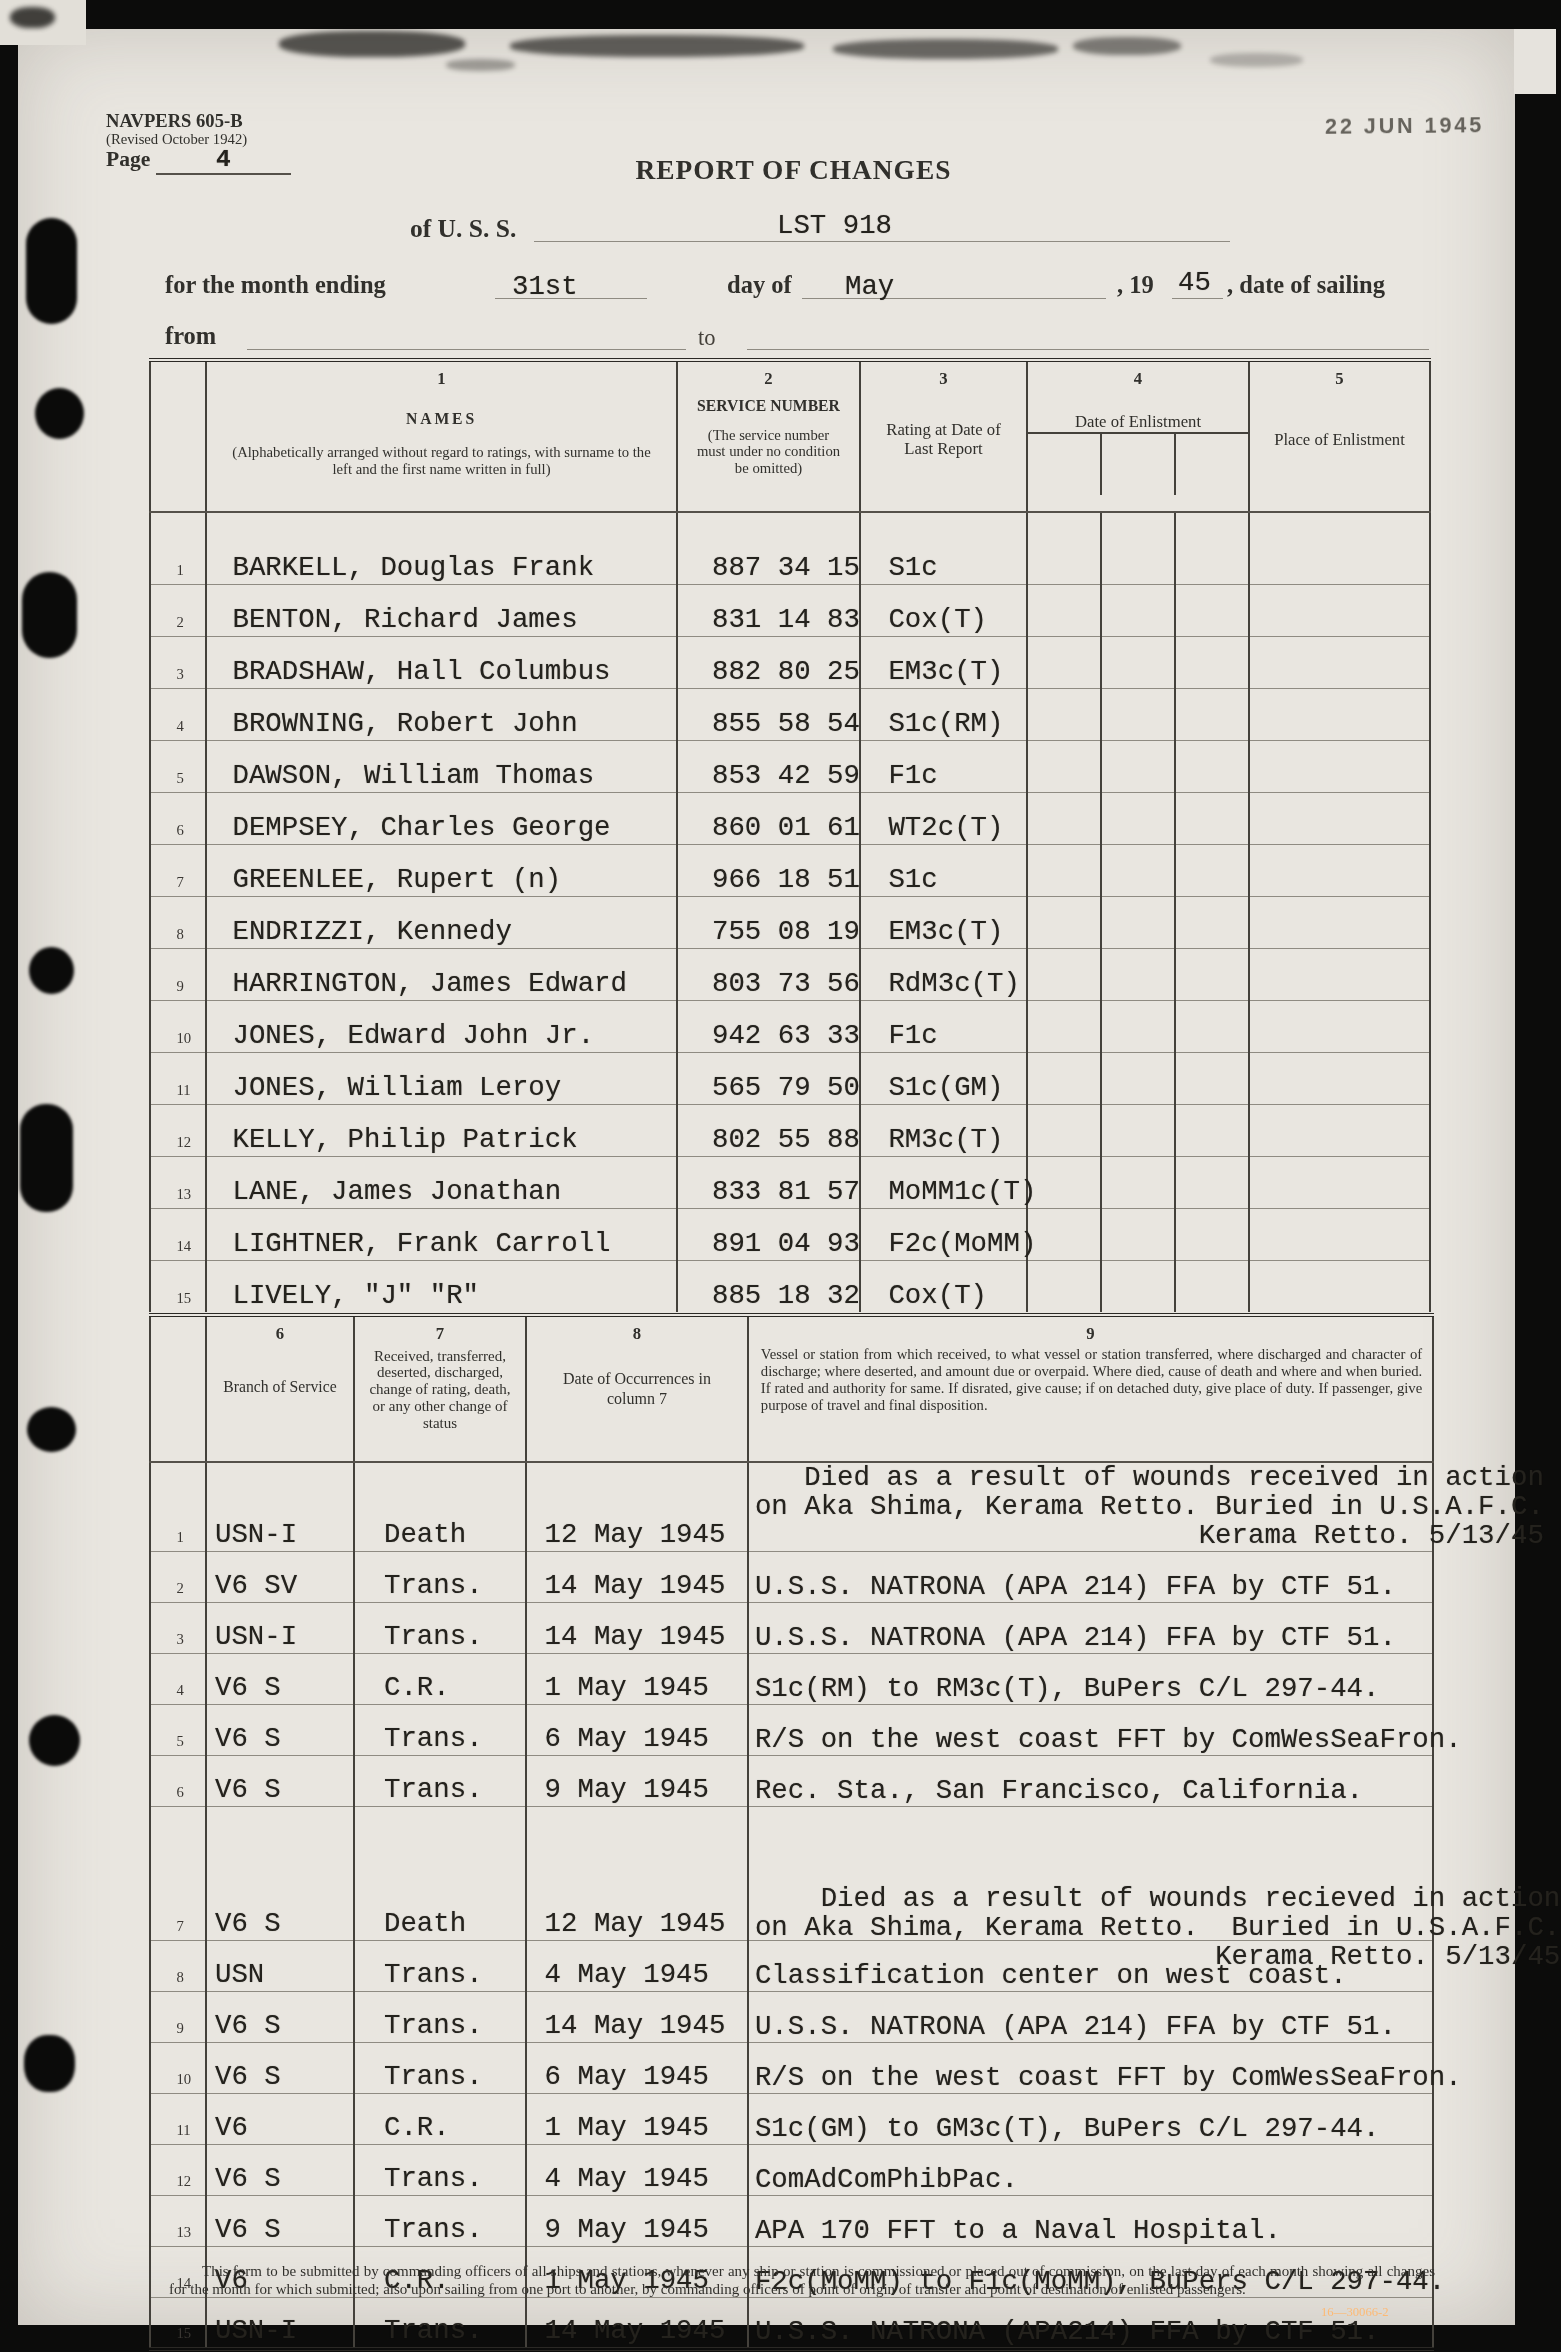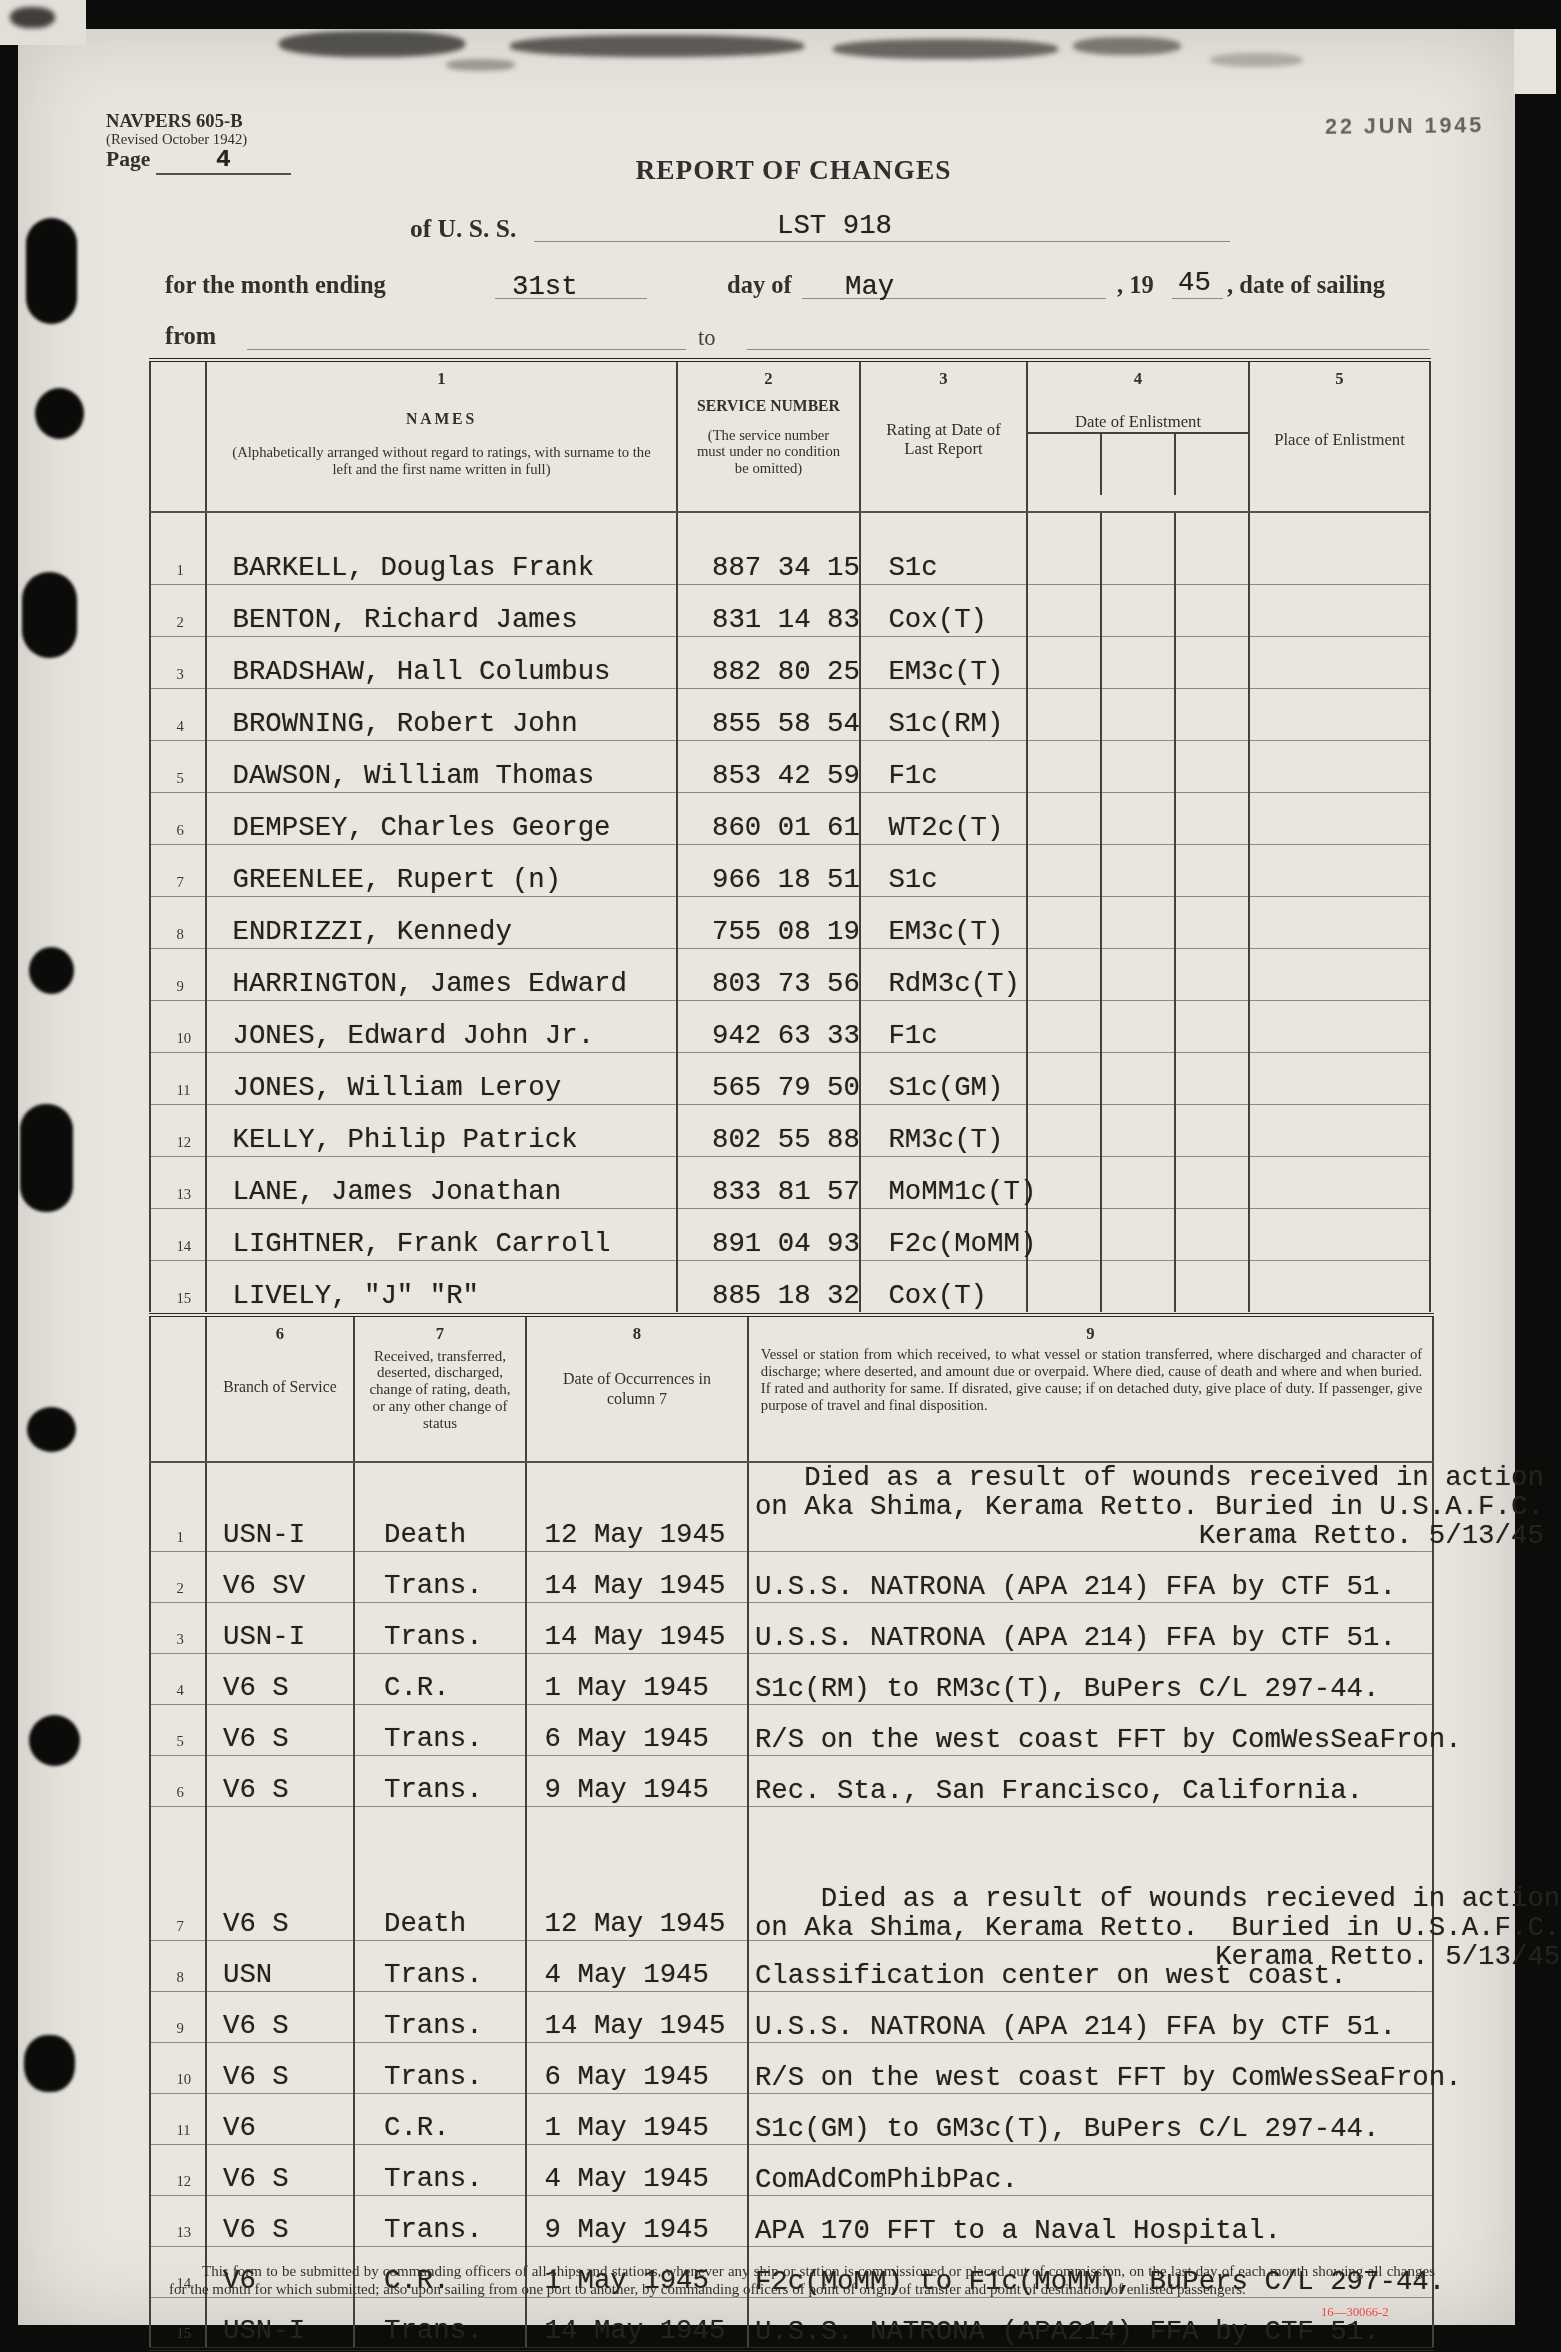--- a/index.html
+++ b/index.html
@@ -43,32 +43,32 @@
   .doe-wrap{display:flex;flex-direction:column;height:100%;}
   .doe-top{flex:1;}
   .doe-split{height:61px;border-top:2px solid #44413b;display:flex;}
   .doe-split span{flex:1;}
   .doe-split span:nth-child(2){border-left:2px solid #44413b;border-right:2px solid #44413b;}
   td.cnum{font-size:14.7px;color:#3a3733;padding:0 0 4.9px 25.5px;}
   .t1 td .typed, .t2 td .typed{font-size:27.4px;line-height:29px;}
   td.cname{padding-left:25.5px;padding-bottom:2px;}
   td.csvc{padding-left:34px;padding-bottom:2px;}
   td.crate{padding-left:27.4px;padding-bottom:2px;}
-  td.cbranch{padding-left:16px;padding-bottom:2px;}
+  td.cbranch{padding-left:8px;padding-bottom:2px;}
   td.cchange{padding-left:29px;padding-bottom:2px;}
   td.cdate{padding-left:17.6px;padding-bottom:2px;}
   td.cvessel{padding-left:5.9px;padding-bottom:1px;}
   .remark{white-space:pre;width:max-content;line-height:31px;}
   .remark.multi{line-height:32px;text-align:right;}
   .remark.m3{position:relative;top:32px;margin-top:45px;}
   .just{text-align:justify;white-space:normal;}
   
   .footer{position:absolute;left:169px;top:2262px;width:1266px;font-size:15px;line-height:18px;
           color:#31302c;text-align:justify;text-indent:33px;}
-  .printcode{position:absolute;left:1321px;top:2305px;font-size:12.7px;color:#ef4444;}
+  .printcode{position:absolute;left:1321px;top:2305px;font-size:12.7px;color:#fdba74;}
   .pgline{display:inline-block;width:135px;border-bottom:2px solid #55514a;text-align:center;}
 </style>
 </head>
 <body>
 
 <div id="page">
 
   <div class="paper"></div>
   <div class="paper-ext"></div>
   <div class="paper-notch"></div>

